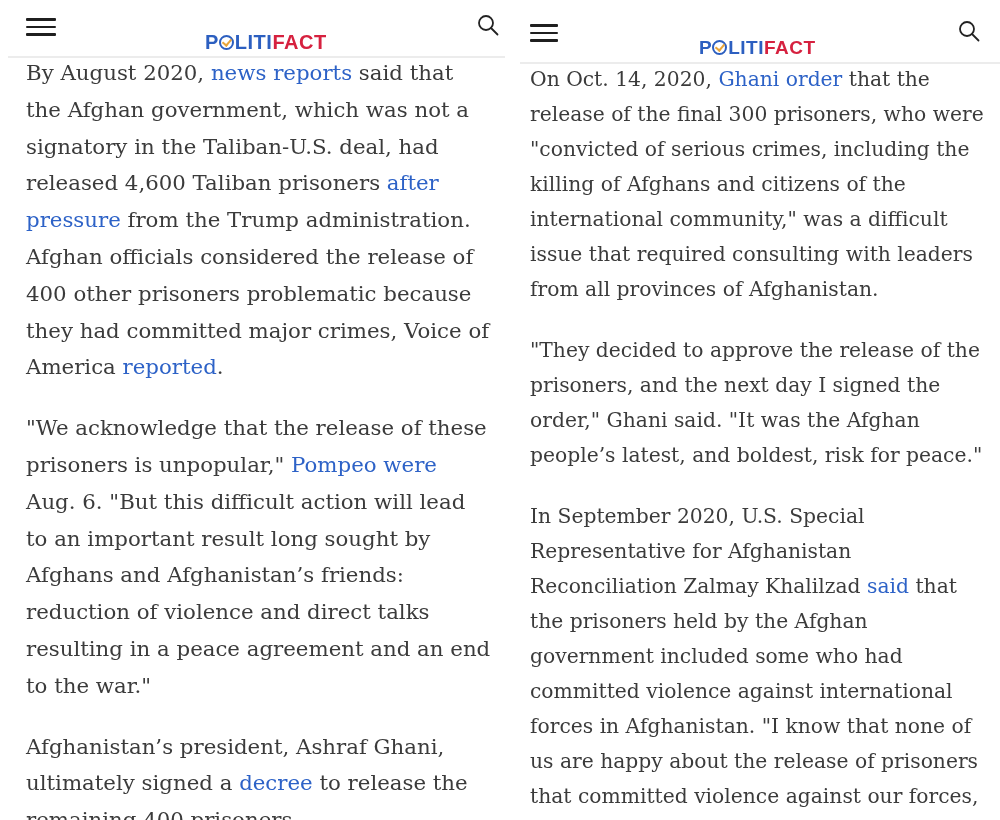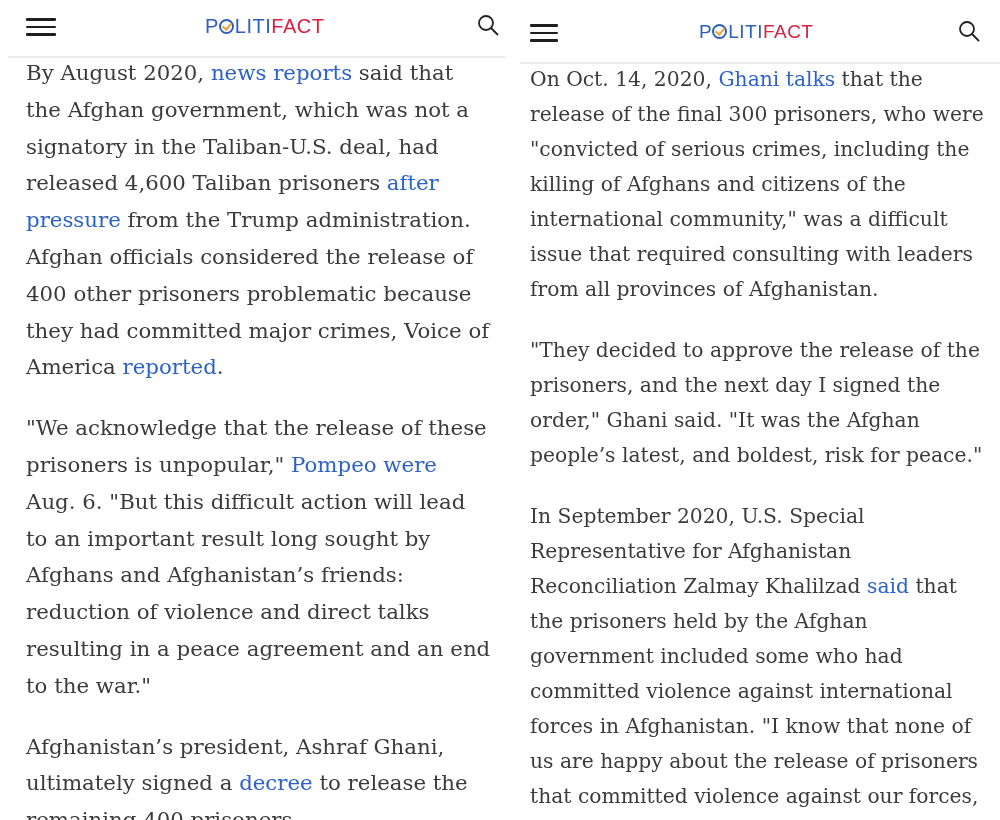--- a/index.html
+++ b/index.html
@@ -12,21 +12,21 @@
 
   .topbar { position: absolute; left: 0; right: 0; height: 58px; background: #fff; }
   .panel.right .topbar { height: 64px; }
   .topbar .rule { position: absolute; left: 8px; right: 0; bottom: 0; height: 2px; background: #ececec; }
 
   .hamburger { position: absolute; width: 30px; height: 18px; cursor: pointer; }
   .hamburger span { display: block; height: 2.5px; background: #1f1f1f; margin-bottom: 5px; border-radius: 1px; }
   .panel.left .hamburger { left: 26px; top: 18px; }
   .panel.right .hamburger { left: 18px; top: 24px; width: 28px; }
 
-  .logo { position: absolute; font-family: "Liberation Sans", "DejaVu Sans", sans-serif; font-weight: normal; font-size: 20px; letter-spacing: 0.5px; }
+  .logo { position: absolute; font-family: "Liberation Sans", "DejaVu Sans", sans-serif; font-weight: bold; font-size: 20px; letter-spacing: 0.5px; margin-top: 16px; }
   .panel.left .logo { left: 205px; top: 15px; }
   .panel.right .logo { left: 187px; top: 21px; font-size: 19px; }
   .logo .blue { color: #2c5fc0; }
   .logo .red { color: #d6213f; }
   .logo .o { display: inline-block; position: relative; width: 15px; height: 15px; border: 2.6px solid #2c5fc0; border-radius: 50%; vertical-align: -1px; margin-right: 1px; }
   .logo .o::after { content: ""; position: absolute; left: 3px; top: 0px; width: 4px; height: 7px; border-right: 2.5px solid #e8a53a; border-bottom: 2.5px solid #e8a53a; transform: rotate(40deg); }
 
   .search { position: absolute; width: 22px; height: 22px; cursor: pointer; }
   .panel.left .search { left: 477px; top: 14px; }
   .panel.right .search { left: 446px; top: 20px; }
@@ -86,21 +86,21 @@
     <div class="search">
       <svg viewBox="0 0 22 22">
           <circle cx="9" cy="9" r="7" fill="none" stroke="#222" stroke-width="1.8"></circle>
           <line x1="14" y1="14" x2="20.5" y2="20.5" stroke="#222" stroke-width="1.8" stroke-linecap="round"></line>
         </svg>
     </div>
     <div class="rule"></div>
   </div>
   <div class="article">
     <p>
-      <span>On Oct. 14, 2020, </span><a>Ghani talks</a><span> that the release of the final 300 prisoners, who were "convicted of serious crimes, including the killing of Afghans and citizens of the international community," was a difficult issue that required consulting with leaders from all provinces of Afghanistan.</span>
+      <span>On Oct. 14, 2020, </span><a>Ghani order</a><span> that the release of the final 300 prisoners, who were "convicted of serious crimes, including the killing of Afghans and citizens of the international community," was a difficult issue that required consulting with leaders from all provinces of Afghanistan.</span>
     </p>
     <p>
       <span>"They decided to approve the release of the prisoners, and the next day I signed the order," Ghani said. "It was the Afghan people’s latest, and boldest, risk for peace."</span>
     </p>
     <p>
       <span>In September 2020, U.S. Special Representative for Afghanistan Reconciliation Zalmay Khalilzad </span><a>said</a><span> that the prisoners held by the Afghan government included some who had committed violence against international forces in Afghanistan. "I know that none of us are happy about the release of prisoners that committed violence against our forces, but we want to keep the big picture in mind, unhappy</span>
     </p>
   </div>
 </div>
 

